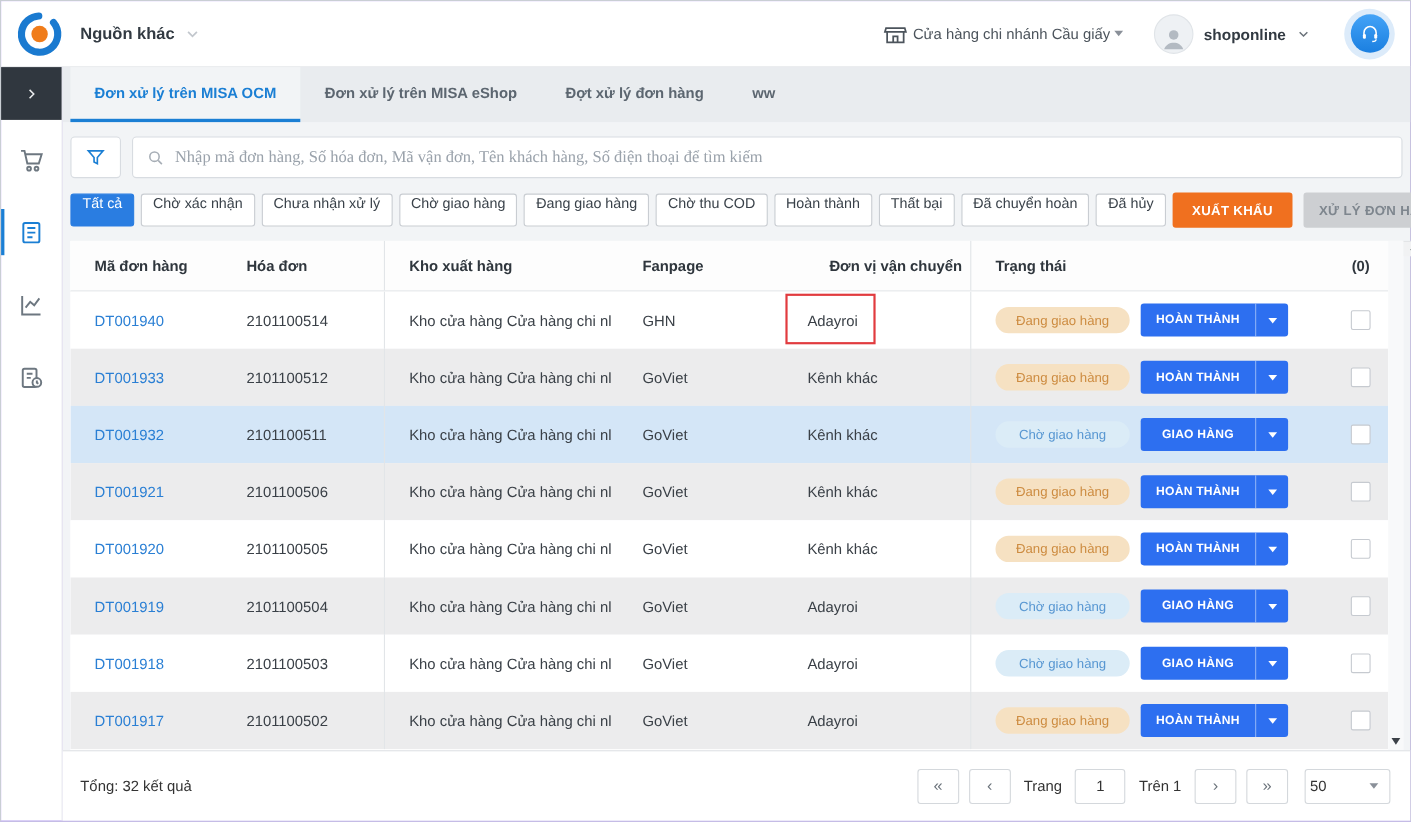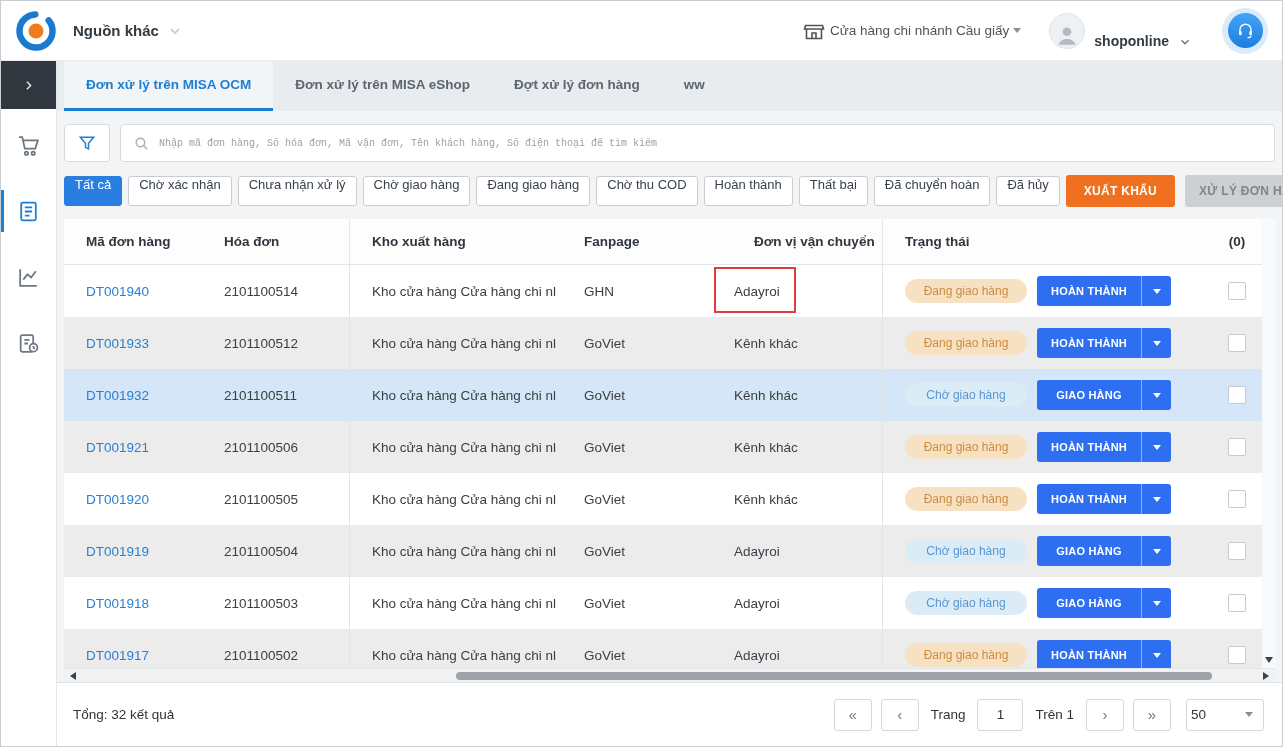--- a/index.html
+++ b/index.html
@@ -9,21 +9,21 @@
 
   
   .topbar { height:60px; flex:0 0 60px; background:#fff; border-bottom:1px solid #ebedef; display:flex; align-items:center; padding:0 14px 0 12px; }
   .logo-wrap { width:46px; height:46px; display:flex; align-items:center; justify-content:center; margin-right:14px; cursor:pointer; }
   .source-select { display:flex; align-items:center; gap:8px; cursor:pointer; }
   .source-label { font-size:15px; font-weight:bold; color:#323a42; }
   .topbar-spacer { flex:1; }
   .store-select { display:flex; align-items:center; gap:4px; cursor:pointer; margin-right:28px; }
   .store-name { font-size:13.5px; color:#4c545c; }
   .caret-down { width:0; height:0; border-left:4px solid transparent; border-right:4px solid transparent; border-top:5px solid #8a9099; }
-  .user-menu { display:flex; align-items:flex-end; gap:9px; cursor:pointer; margin-right:30px; }
+  .user-menu { display:flex; align-items:center; gap:9px; cursor:pointer; margin-right:30px; }
   .avatar { width:36px; height:36px; border-radius:50%; background:#eef1f4; border:1px solid #e0e4e8; display:flex; align-items:flex-end; justify-content:center; overflow:hidden; }
   .username { font-size:14px; font-weight:bold; color:#323a42; }
   .support-ring { width:46px; height:46px; border-radius:50%; background:#dcebfa; display:flex; align-items:center; justify-content:center; cursor:pointer; }
   .support-btn { width:35px; height:35px; border-radius:50%; background:linear-gradient(180deg,#43a3f7,#1b7fe0); display:flex; align-items:center; justify-content:center; }
 
   
   .app-body { flex:1; display:flex; min-height:0; }
   .sidebar { width:56px; flex:0 0 56px; background:#fff; border-right:1px solid #e4e7ea; display:flex; flex-direction:column; }
   .sidebar-expand { height:48px; background:#30373f; display:flex; align-items:center; justify-content:center; cursor:pointer; }
   .side-item { height:60px; margin-top:6px; display:flex; align-items:center; justify-content:center; cursor:pointer; position:relative; }
@@ -32,32 +32,32 @@
   
   .main { flex:1; display:flex; flex-direction:column; min-width:0; background:#f2f4f6; }
   .tabs-bar { height:50px; flex:0 0 50px; background:#e9ecef; display:flex; padding-left:7px; }
   .tab { padding:0 22px; display:flex; align-items:center; font-size:13.5px; font-weight:bold; color:#5c6670; cursor:pointer; border-bottom:3px solid transparent; white-space:nowrap; }
   .tab.active { color:#1b7fd4; background:#f2f4f6; border-bottom-color:#1b7fd4; }
 
   .content { flex:1; min-height:0; display:flex; flex-direction:column; padding:13px 7px 0 7px; }
   .search-row { display:flex; gap:10px; height:38px; flex:0 0 38px; margin-bottom:13px; }
   .filter-btn { width:46px; background:#fff; border:1px solid #d8dce1; border-radius:4px; display:flex; align-items:center; justify-content:center; cursor:pointer; }
   .search-box { flex:1; background:#fff; border:1px solid #d8dce1; border-radius:4px; display:flex; align-items:center; padding:0 12px; gap:9px; }
-  .search-box input { border:none; outline:none; flex:1; font-size:10px; font-family:Liberation Mono, monospace; color:#333; background:transparent; }
+  .search-box input { border:none; outline:none; flex:1; font-size:15px; font-family:Liberation Serif, serif; color:#333; background:transparent; }
   .search-box input::placeholder { color:#9aa2ab; }
 
   .chips-row { display:flex; align-items:center; gap:6px; flex:0 0 32px; margin-bottom:12px; }
   .chip { height:30px; padding:0 10px; background:#fff; border:1px solid #c9cdd2; border-radius:3px; font-size:13px; color:#3a424a; display:flex; cursor:pointer; font-family:inherit; white-space:nowrap; }
   .chip.active { background:#2a7de1; border-color:#2a7de1; color:#fff; }
   .toolbar-right { margin-left:auto; display:flex; gap:10px; align-items:center; padding-right:46px; }
   .btn-export { height:32px; padding:0 18px; background:#f0701f; color:#fff; font-weight:bold; font-size:12px; border:none; border-radius:3px; cursor:pointer; letter-spacing:.3px; font-family:inherit; white-space:nowrap; }
   .btn-batch { height:32px; padding:0 14px; background:#cdcfd2; color:#7e868e; font-weight:bold; font-size:12px; border:none; border-radius:3px; display:flex; align-items:center; gap:8px; letter-spacing:.3px; font-family:inherit; white-space:nowrap; cursor:default; }
 
   
-  .table-area { flex:1; min-height:0; display:flex; flex-direction:column; background:#fff; }
+  .table-area { flex:1; min-height:0; display:flex; flex-direction:row; background:#fff; }
   .table-scroll { flex:1; min-height:0; display:flex; }
   .grid { width:1198px; flex:0 0 1198px; display:flex; flex-direction:column; min-height:0; }
   .thead { height:46px; flex:0 0 46px; display:flex; background:#fdfdfd; border-bottom:1px solid #e2e5e8; }
   .th { font-weight:bold; font-size:13.5px; color:#2f363d; display:flex; align-items:center; padding-left:22px; white-space:nowrap; }
   .tbody { flex:1; min-height:0; overflow:hidden; }
   .trow { height:52px; display:flex; background:#fff; }
   .trow.striped { background:#ececed; }
   .trow.selected { background:#d4e6f7; }
   .td { font-size:13.5px; color:#3a4047; display:flex; align-items:center; padding-left:22px; white-space:nowrap; overflow:hidden; }
   .col-code { width:138px; flex:0 0 138px; }

